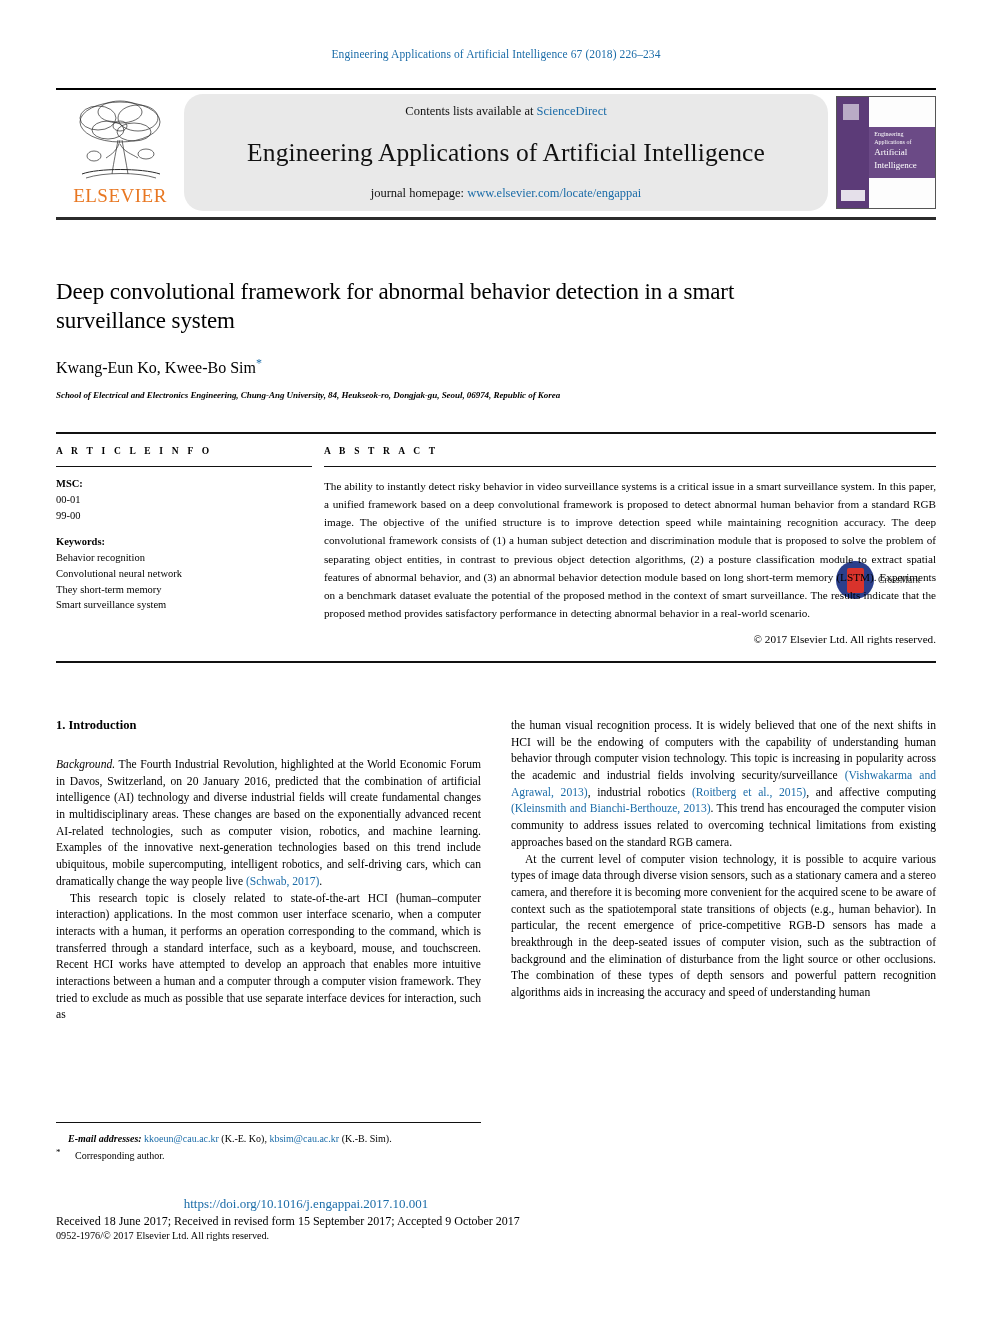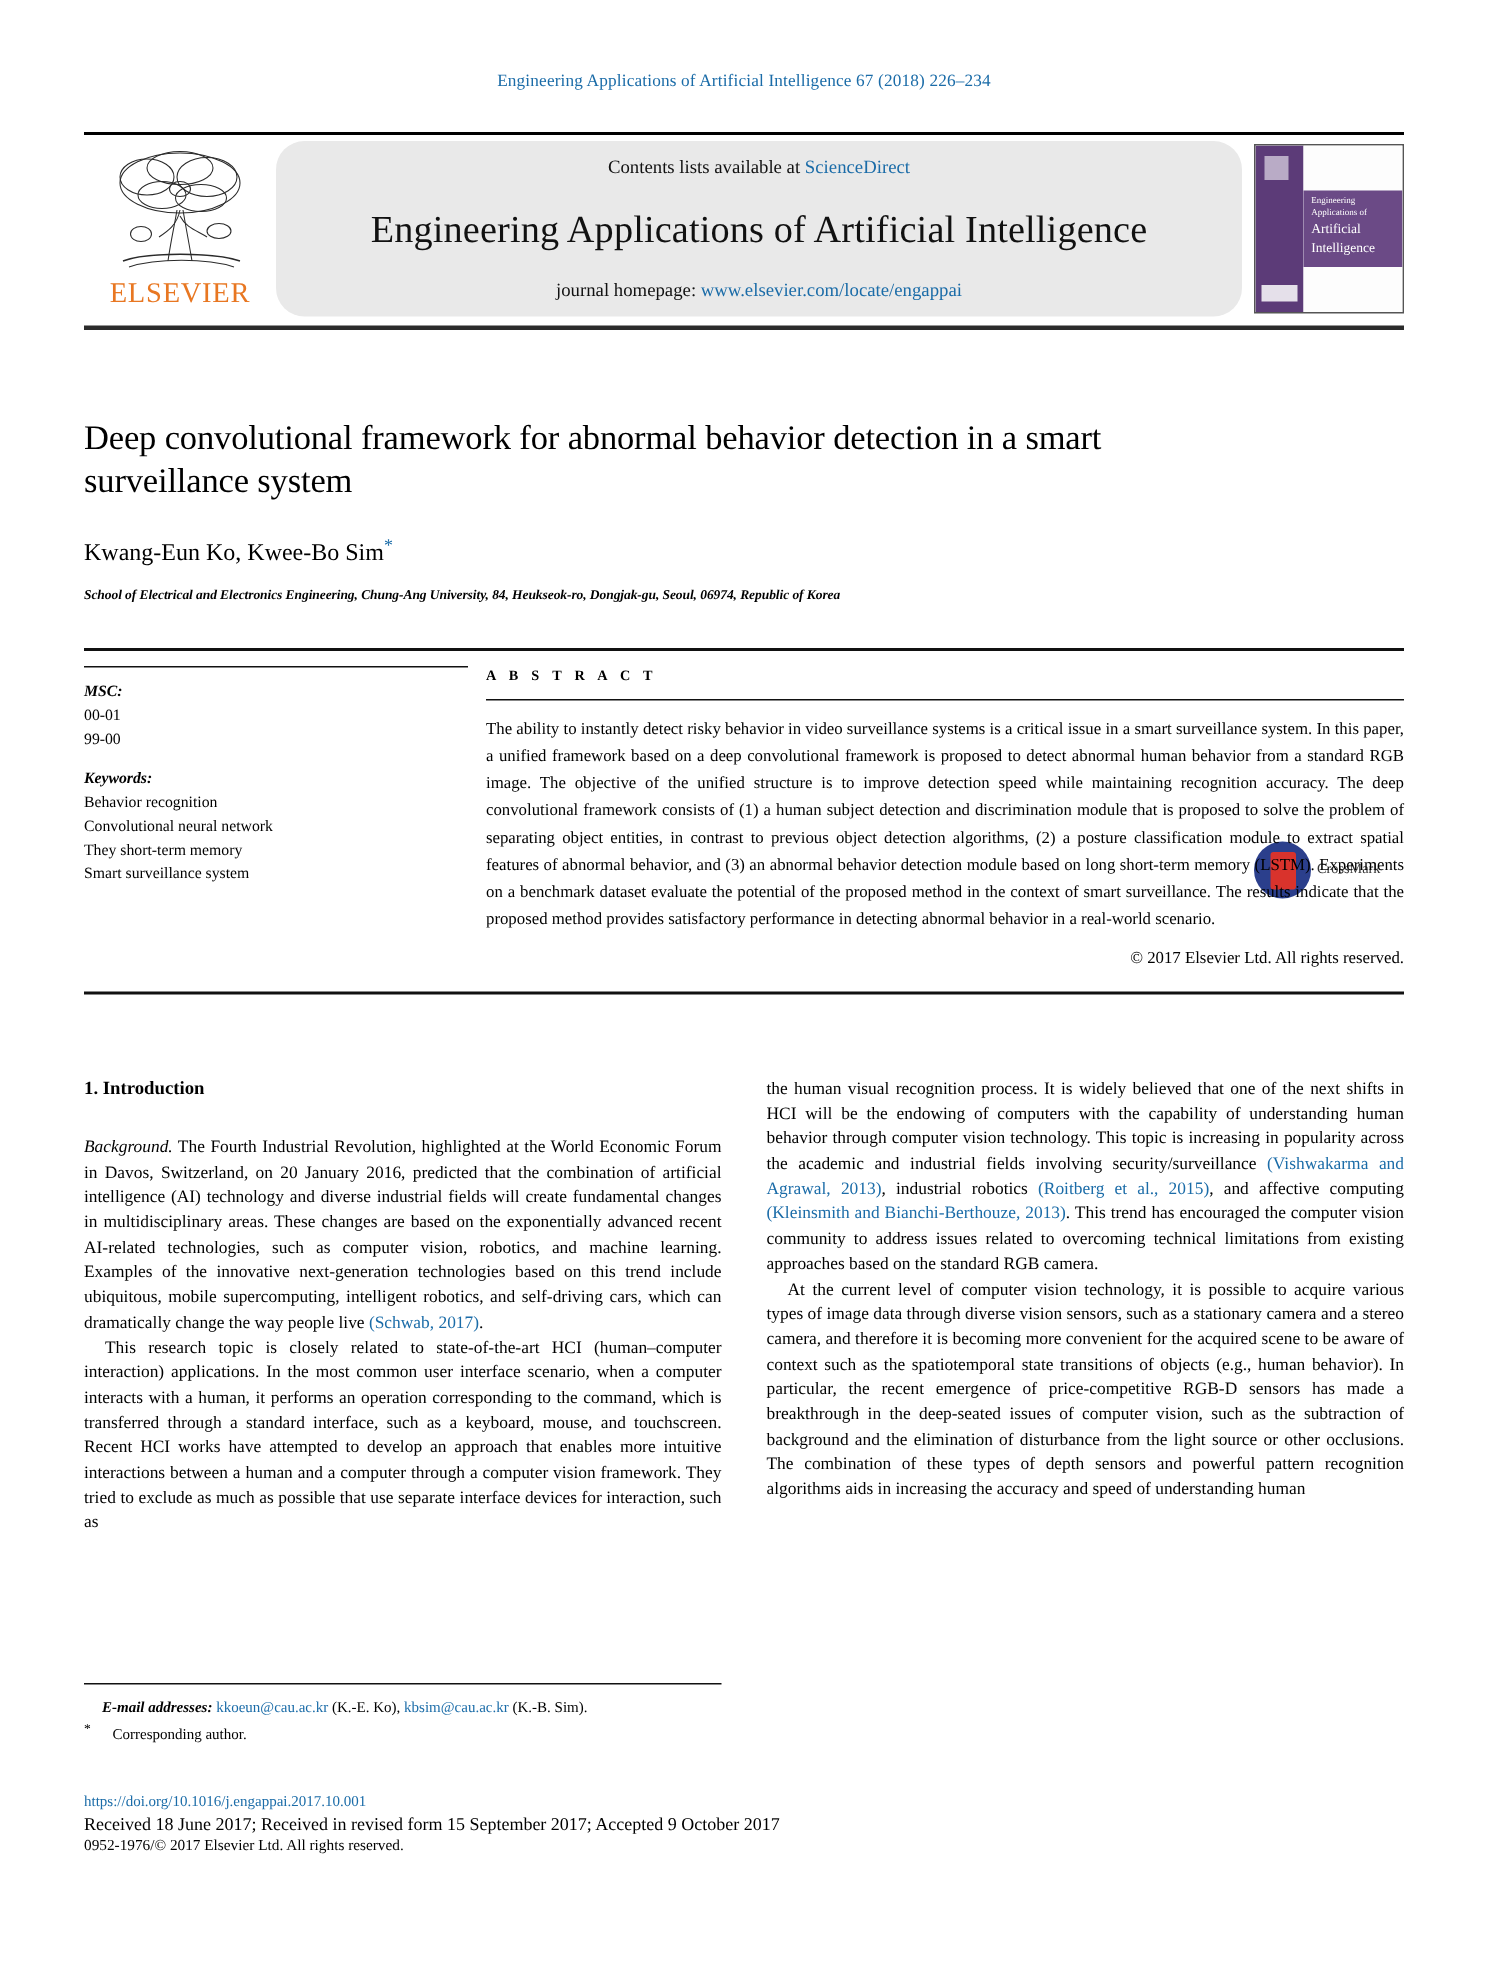--- a/index.html
+++ b/index.html
@@ -219,21 +219,21 @@
   .col-abs { flex: 1 1 auto; }
 
   .sec-head {
     font-size: 9.5px;
     font-weight: bold;
     letter-spacing: 3.2px;
     padding-top: 12px;
   }
   .rule { border-bottom: 1px solid #111; margin-top: 10px; }
   .info-body { font-size: 10.5px; line-height: 1.5; padding-top: 9px; }
-  .info-label { font-style: italic; font-weight: bold; }
+  .info-label { font-weight: bold; }
   .info-gap { height: 11px; }
 
   .abstract-body {
     font-size: 11.2px;
     line-height: 1.62;
     text-align: justify;
     padding-top: 10px;
   }
   .copyright {
     text-align: right;
@@ -285,21 +285,21 @@
   .fn-indent { padding-left: 12px; }
   .fn-label { font-style: italic; font-weight: bold; }
   .mail { color: #1b6ca8; }
 
   .footer-meta {
     position: absolute;
     top: 1196px;
     left: 56px;
     width: 500px;
   }
-  .doi { font-size: 10px; color: #1b6ca8; }
+  .doi { font-size: 13px; color: #1b6ca8; text-align: center; }
   .recv { font-size: 12px; margin-top: 2px; }
   .issn { font-size: 10.2px; margin-top: 1px; }
 </style>
 </head>
 <body>
 
 <div class="page">
 
   <div class="running-head">Engineering Applications of Artificial Intelligence 67 (2018) 226–234</div>
 
@@ -361,20 +361,21 @@
       <div class="crossmark-badge">
         <div class="crossmark-inner"></div>
       </div>
       <div class="crossmark-label">CrossMark</div>
     </div>
   </div>
 
   <div class="info-abstract">
     <div class="ia-row">
       <div class="col-info">
+        <div class="sec-head">A R T I C L E   I N F O</div>
         <div class="rule"></div>
         <div class="info-body">
           <div class="info-label">MSC:</div>
           <div>00-01</div>
           <div>99-00</div>
           <div class="info-gap"></div>
           <div class="info-label">Keywords:</div>
           <div>Behavior recognition</div>
           <div>Convolutional neural network</div>
           <div>They short-term memory</div>

